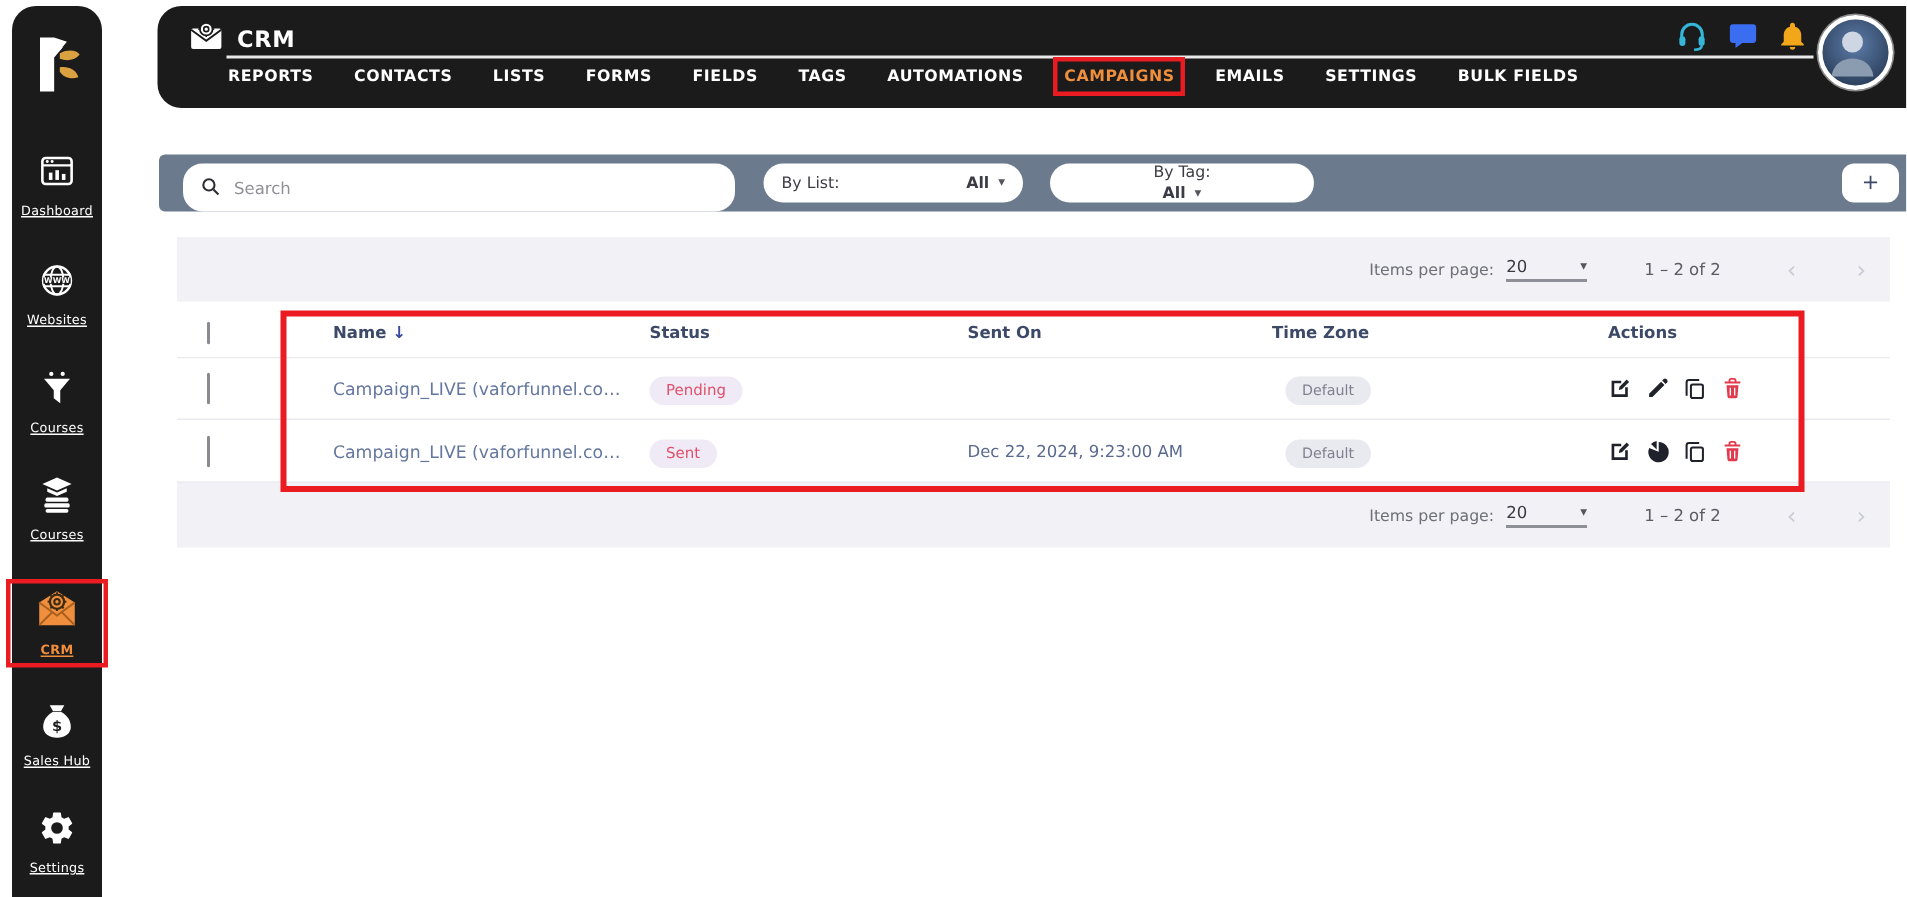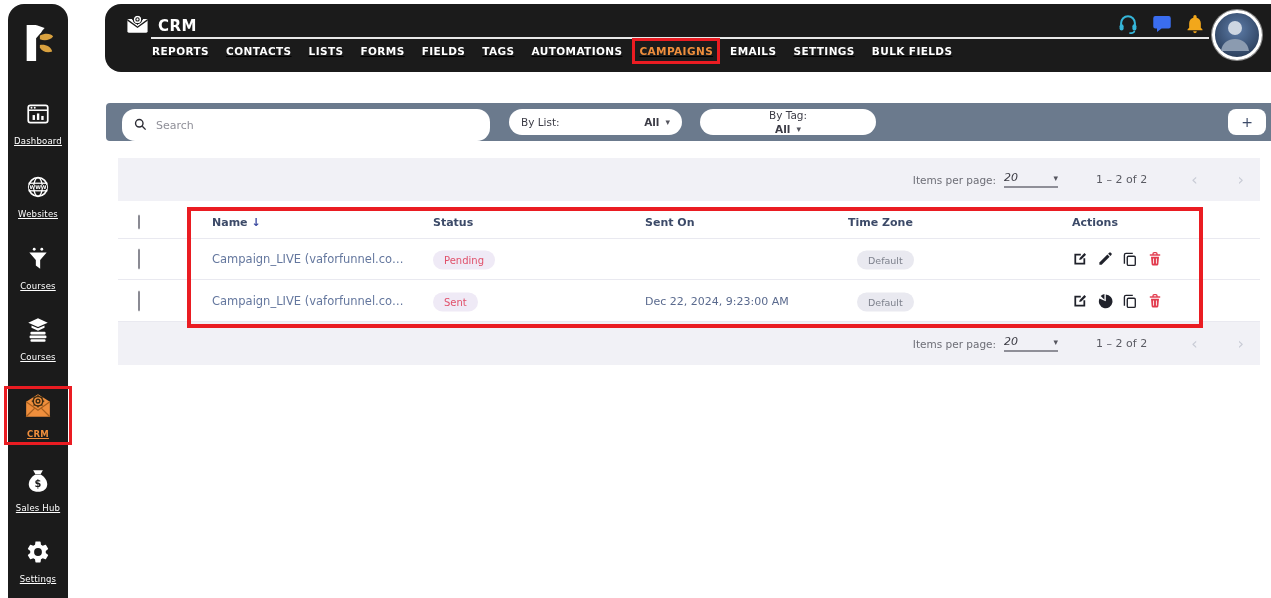--- a/index.html
+++ b/index.html
@@ -20,21 +20,21 @@
   .topbar{position:absolute;left:105px;top:4px;width:1166px;height:68px;background:#1b1b1b;
           border-radius:16px 0 0 16px;z-index:1;}
   .tb-envelope{position:absolute;left:20px;top:9px;}
   .tb-title{position:absolute;left:53px;top:13px;color:#fff;font-size:15px;font-weight:bold;letter-spacing:.5px;}
   .tb-divider{position:absolute;left:46px;right:62px;top:33px;height:2px;background:#e9e9e9;}
   .tb-icons{position:absolute;left:1012px;top:9px;display:flex;gap:13px;align-items:center;z-index:2;}
   .tb-icons .hicon{cursor:pointer;}
   .tb-avatar{position:absolute;left:1107px;top:6px;width:44px;height:44px;border-radius:50%;
              border:3px solid #fff;box-shadow:0 0 0 1px #8a8a8a;overflow:hidden;cursor:pointer;z-index:3;
              background:radial-gradient(circle at 50% 38%,#5d7ca8,#1f3049);}
-  .tb-nav{position:absolute;left:47px;top:41px;display:flex;gap:17px;align-items:center;text-decoration:underline;}
+  .tb-nav{position:absolute;left:47px;top:41px;display:flex;gap:27px;align-items:center;}
   .nav-item{color:#fff;font-size:10.5px;font-weight:bold;letter-spacing:.4px;cursor:pointer;white-space:nowrap;}
   .nav-item.active{color:#ef8e3c;}
   .nav-item.annotated{outline:3px solid #ea1c22;outline-offset:4px;}
 
   
   .filterbar{position:absolute;left:106px;top:103px;width:1165px;height:38px;background:#6b7a8d;
              border-radius:4px 0 0 4px;}
   .search{position:absolute;left:16px;top:6px;width:368px;height:26px;background:#fff;border-radius:13px;
           display:flex;align-items:center;gap:7px;padding:16px 12px;box-sizing:border-box;}
   .search input{border:none;outline:none;font-size:11px;color:#333;width:100%;background:transparent;
@@ -50,35 +50,35 @@
   .addbtn{position:absolute;left:1122px;top:6px;width:38px;height:26px;background:#fff;border-radius:8px;
           display:flex;align-items:center;justify-content:center;font-size:14px;color:#3c4a68;cursor:pointer;}
 
   
   .strip{position:absolute;left:118px;width:1142px;height:43px;background:#f1f1f6;display:flex;
          align-items:center;justify-content:flex-end;padding-right:16px;box-sizing:border-box;}
   .strip.top{top:158px;}
   .strip.bottom{top:322px;}
   .ipp-label{font-size:10.5px;color:#6d6e76;}
   .ipp-select{display:flex;justify-content:space-between;align-items:center;width:54px;margin-left:8px;
-              border-bottom:2px solid #8f8f98;font-size:11px;color:#3a3a42;cursor:pointer;padding-bottom:2px;font-style:italic;}
+              border-bottom:2px solid #8f8f98;font-size:11px;color:#3a3a42;cursor:pointer;padding-bottom:2px;}
   .range{font-size:11px;color:#5a5b63;margin-left:38px;}
   .chev{font-size:16px;color:#c9ccd6;cursor:pointer;line-height:1;}
   .chev.left{margin-left:44px;}
   .chev.right{margin-left:40px;}
 
   
   .table{position:absolute;left:118px;top:205px;width:1142px;background:#fff;}
   .trow{position:relative;border-bottom:1px solid #e9e9f0;background:#fff;}
   .trow.head{height:33px;}
   .trow.r0{height:40px;}
   .trow.r1{height:41px;}
   .cell{position:absolute;top:50%;transform:translateY(-50%);}
   .c-check{left:20px;}
-  .c-name{left:94px;}
+  .c-name{left:104px;}
   .c-status{left:315px;}
   .c-sent{left:527px;}
   .c-tz{left:730px;}
   .c-actions{left:954px;}
   .head .cell{font-size:11px;font-weight:bold;color:#3c4a68;}
   .head .c-name{display:flex;gap:4px;align-items:center;}
   .sort-arrow{color:#3b4aa0;font-weight:bold;font-size:11px;}
   .checkbox{width:13px;height:13px;border:1.6px solid #8a8a93;border-radius:2px;background:#fff;cursor:pointer;}
   .r0 .c-name,.r1 .c-name{font-size:11.5px;color:#64779e;cursor:pointer;}
   .r0 .c-sent,.r1 .c-sent{font-size:11px;color:#5a6a8e;}

